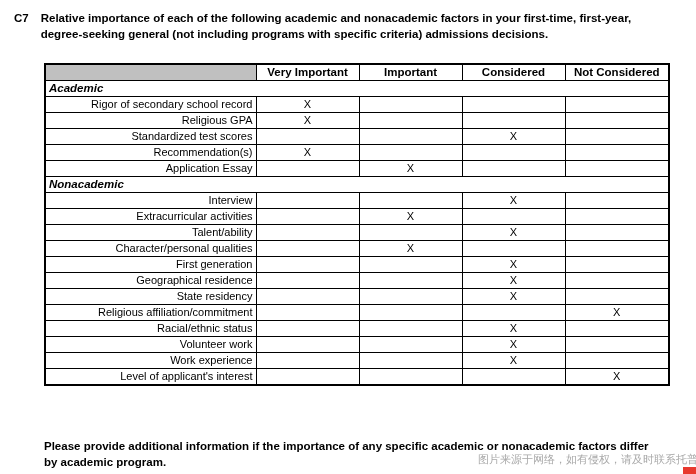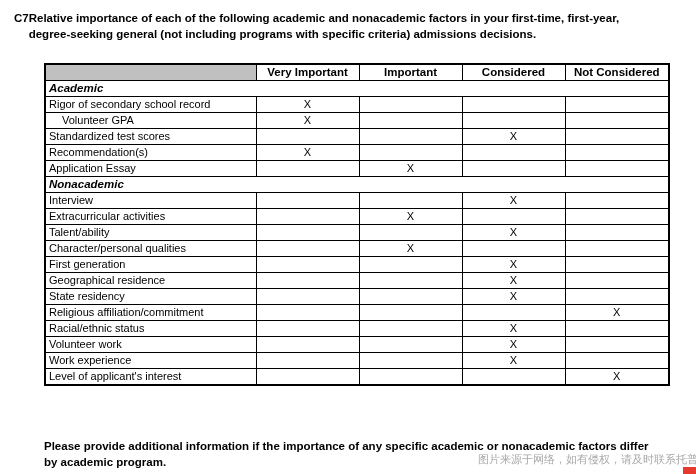--- a/index.html
+++ b/index.html
@@ -10,21 +10,21 @@
     background: #ffffff;
     overflow: hidden;
     font-family: "Liberation Sans", sans-serif;
     color: #000;
   }
   .question {
     position: absolute;
     top: 10px;
     left: 14px;
     display: flex;
-    gap: 0;
+    gap: 12px;
     font-weight: bold;
     font-size: 11.5px;
     line-height: 1.4;
   }
   .qnum { flex: 0 0 auto; }
   .qtext { width: 618px; }
 
   table.factors {
     position: absolute;
     top: 63px;
@@ -47,21 +47,21 @@
     font-weight: bold;
     text-align: center;
     font-size: 11.5px;
   }
   th.corner { background: #c0c0c0; }
   tr.section-row td {
     font-weight: bold;
     font-style: italic;
     font-size: 11.5px;
   }
-  td.factor { text-align: left; margin-top: 25px; }
+  td.factor { text-align: right; margin-top: 25px; }
   td.factor.indent { padding-left: 16px; }
   td.mark { text-align: center; }
 
   .footer {
     position: absolute;
     top: 438px;
     left: 44px;
     width: 610px;
     font-weight: bold;
     font-size: 11.5px;
@@ -115,21 +115,21 @@
           <td colspan="5">Academic</td>
         </tr>
         <tr>
           <td class="factor">Rigor of secondary school record</td>
           <td class="mark">X</td>
           <td class="mark"></td>
           <td class="mark"></td>
           <td class="mark"></td>
         </tr>
         <tr>
-          <td class="factor indent">Volunteer GPA</td>
+          <td class="factor indent">Religious GPA</td>
           <td class="mark">X</td>
           <td class="mark"></td>
           <td class="mark"></td>
           <td class="mark"></td>
         </tr>
         <tr>
           <td class="factor">Standardized test scores</td>
           <td class="mark"></td>
           <td class="mark"></td>
           <td class="mark">X</td>

